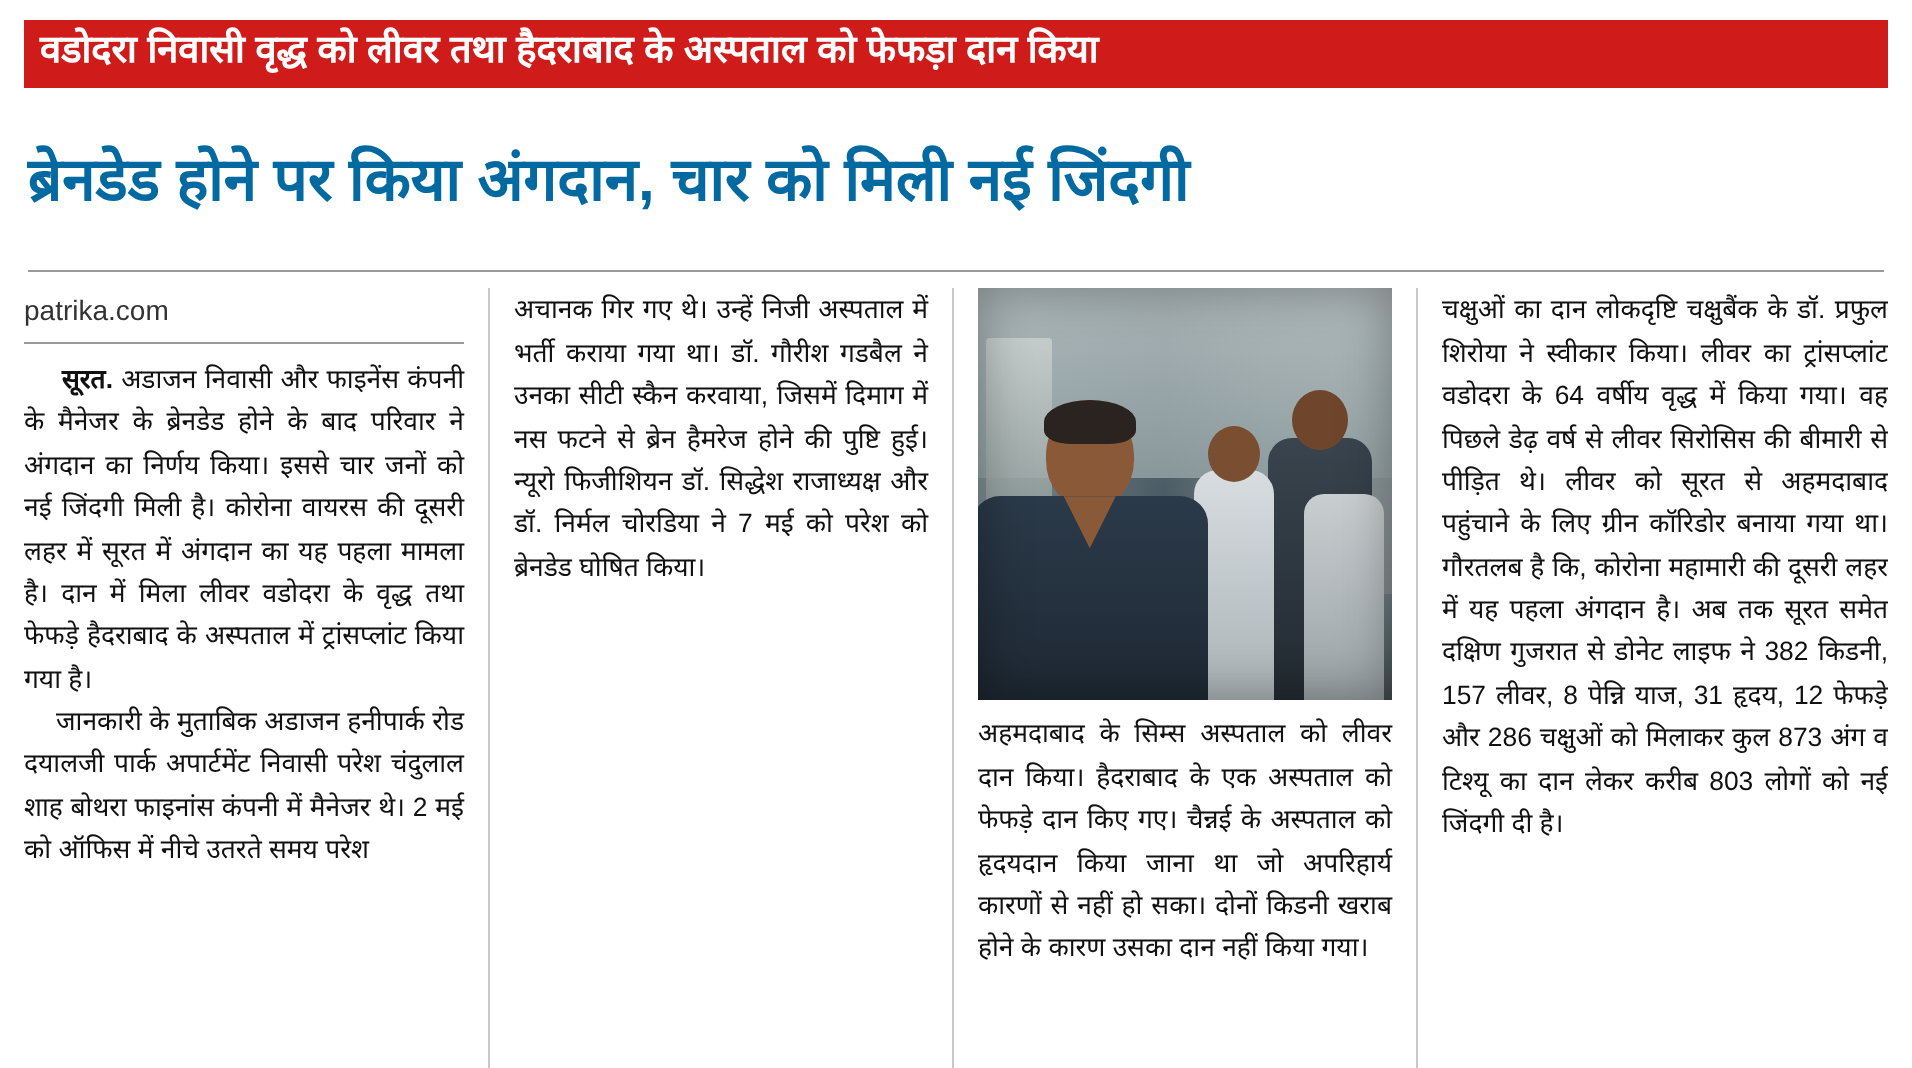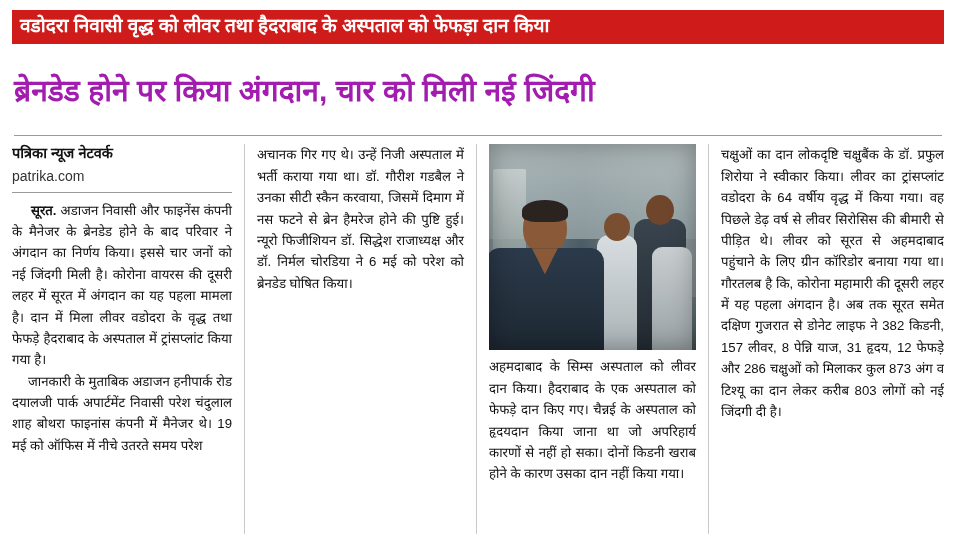--- a/index.html
+++ b/index.html
@@ -30,21 +30,21 @@
     font-weight: bold;
     line-height: 1.25;
     padding: 4px 8px 6px 8px;
     letter-spacing: 0px;
     white-space: nowrap;
     overflow: hidden;
   }
 
   
   .headline {
-    color: #a21caf;
+    color: #0369a1;
     font-size: 30px;
     font-weight: bold;
     line-height: 1.25;
     padding: 8px 2px 6px 2px;
     white-space: nowrap;
     overflow: hidden;
   }
 
   .rule {
     border-top: 1px solid #9a9a9a;
@@ -255,29 +255,28 @@
 
   <div class="kicker">वडोदरा निवासी वृद्ध को लीवर तथा हैदराबाद के अस्पताल को फेफड़ा दान किया</div>
 
   <h1 class="headline">ब्रेनडेड होने पर किया अंगदान, चार को मिली नई जिंदगी</h1>
 
   <div class="rule"></div>
 
   <div class="columns">
 
     <div class="col c1">
-      <div class="byline">पत्रिका न्यूज नेटवर्क</div>
       <div class="byline-site">patrika.com</div>
       <div class="byline-rule"></div>
       <p class="body first"><span class="lead">सूरत.</span><span> अडाजन निवासी और फाइनेंस कंपनी के मैनेजर के ब्रेनडेड होने के बाद परिवार ने अंगदान का निर्णय किया। इससे चार जनों को नई जिंदगी मिली है। कोरोना वायरस की दूसरी लहर में सूरत में अंगदान का यह पहला मामला है। दान में मिला लीवर वडोदरा के वृद्ध तथा फेफड़े हैदराबाद के अस्पताल में ट्रांसप्लांट किया गया है।</span></p>
-      <p class="body">जानकारी के मुताबिक अडाजन हनीपार्क रोड दयालजी पार्क अपार्टमेंट निवासी परेश चंदुलाल शाह बोथरा फाइनांस कंपनी में मैनेजर थे। 19 मई को ऑफिस में नीचे उतरते समय परेश</p>
+      <p class="body">जानकारी के मुताबिक अडाजन हनीपार्क रोड दयालजी पार्क अपार्टमेंट निवासी परेश चंदुलाल शाह बोथरा फाइनांस कंपनी में मैनेजर थे। 2 मई को ऑफिस में नीचे उतरते समय परेश</p>
     </div>
 
     <div class="col c2">
-      <p class="body first">अचानक गिर गए थे। उन्हें निजी अस्पताल में भर्ती कराया गया था। डॉ. गौरीश गडबैल ने उनका सीटी स्कैन करवाया, जिसमें दिमाग में नस फटने से ब्रेन हैमरेज होने की पुष्टि हुई। न्यूरो फिजीशियन डॉ. सिद्धेश राजाध्यक्ष और डॉ. निर्मल चोरडिया ने 6 मई को परेश को ब्रेनडेड घोषित किया।</p>
+      <p class="body first">अचानक गिर गए थे। उन्हें निजी अस्पताल में भर्ती कराया गया था। डॉ. गौरीश गडबैल ने उनका सीटी स्कैन करवाया, जिसमें दिमाग में नस फटने से ब्रेन हैमरेज होने की पुष्टि हुई। न्यूरो फिजीशियन डॉ. सिद्धेश राजाध्यक्ष और डॉ. निर्मल चोरडिया ने 7 मई को परेश को ब्रेनडेड घोषित किया।</p>
     </div>
 
     <div class="col c3">
       <div class="photo-wrap">
         <div class="photo">
           <div class="bg-band"></div>
           <div class="equip"></div>
           <div class="bed"></div>
           <div class="bg-floor"></div>
           <div class="person-c">

